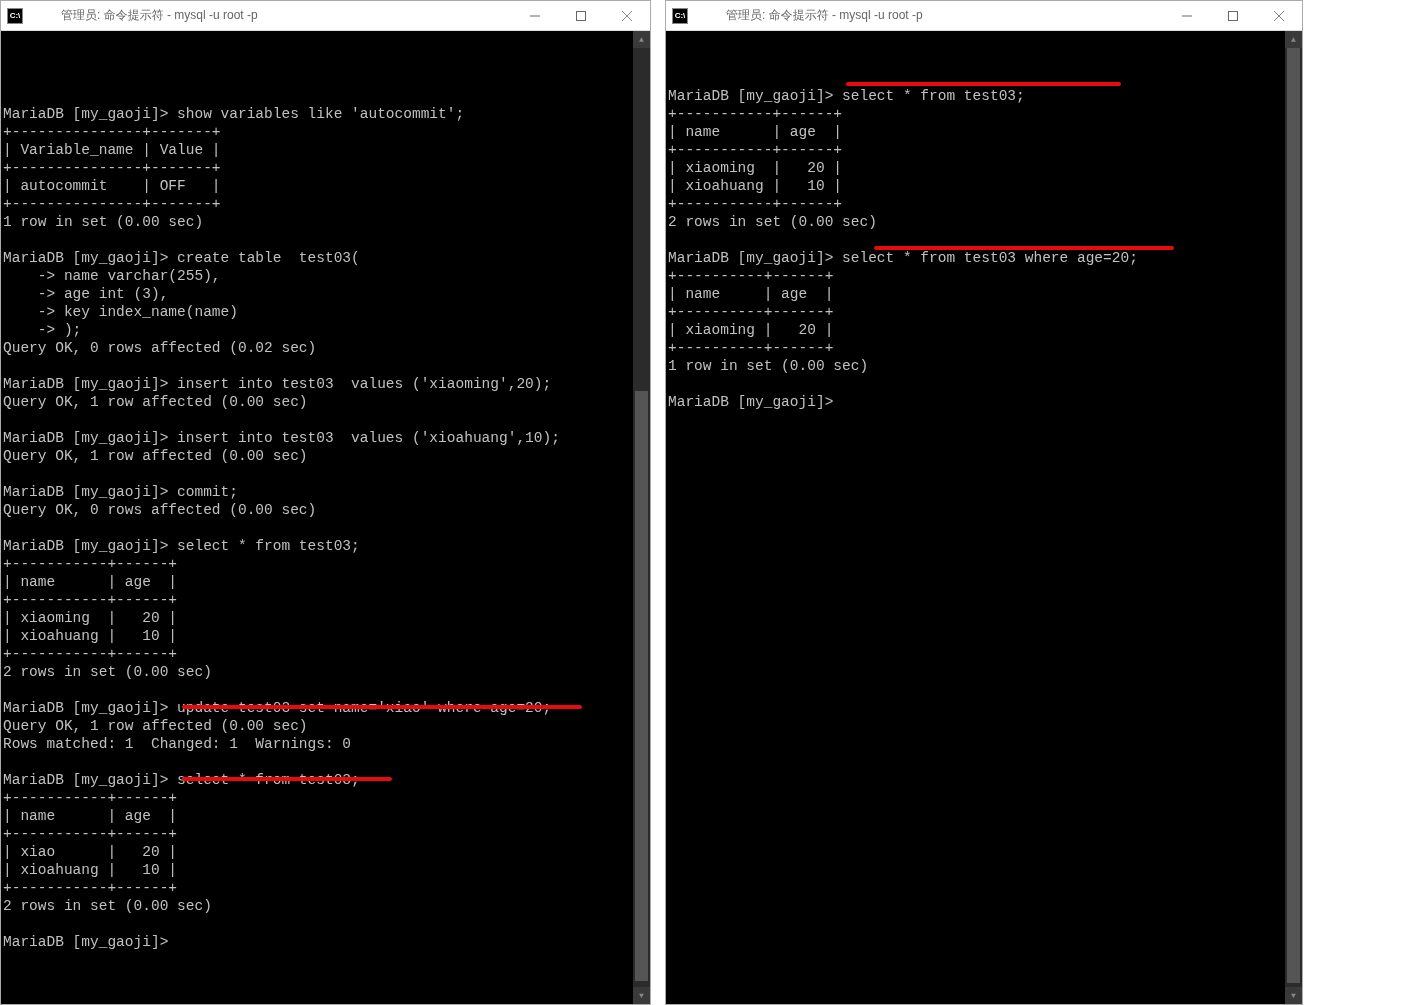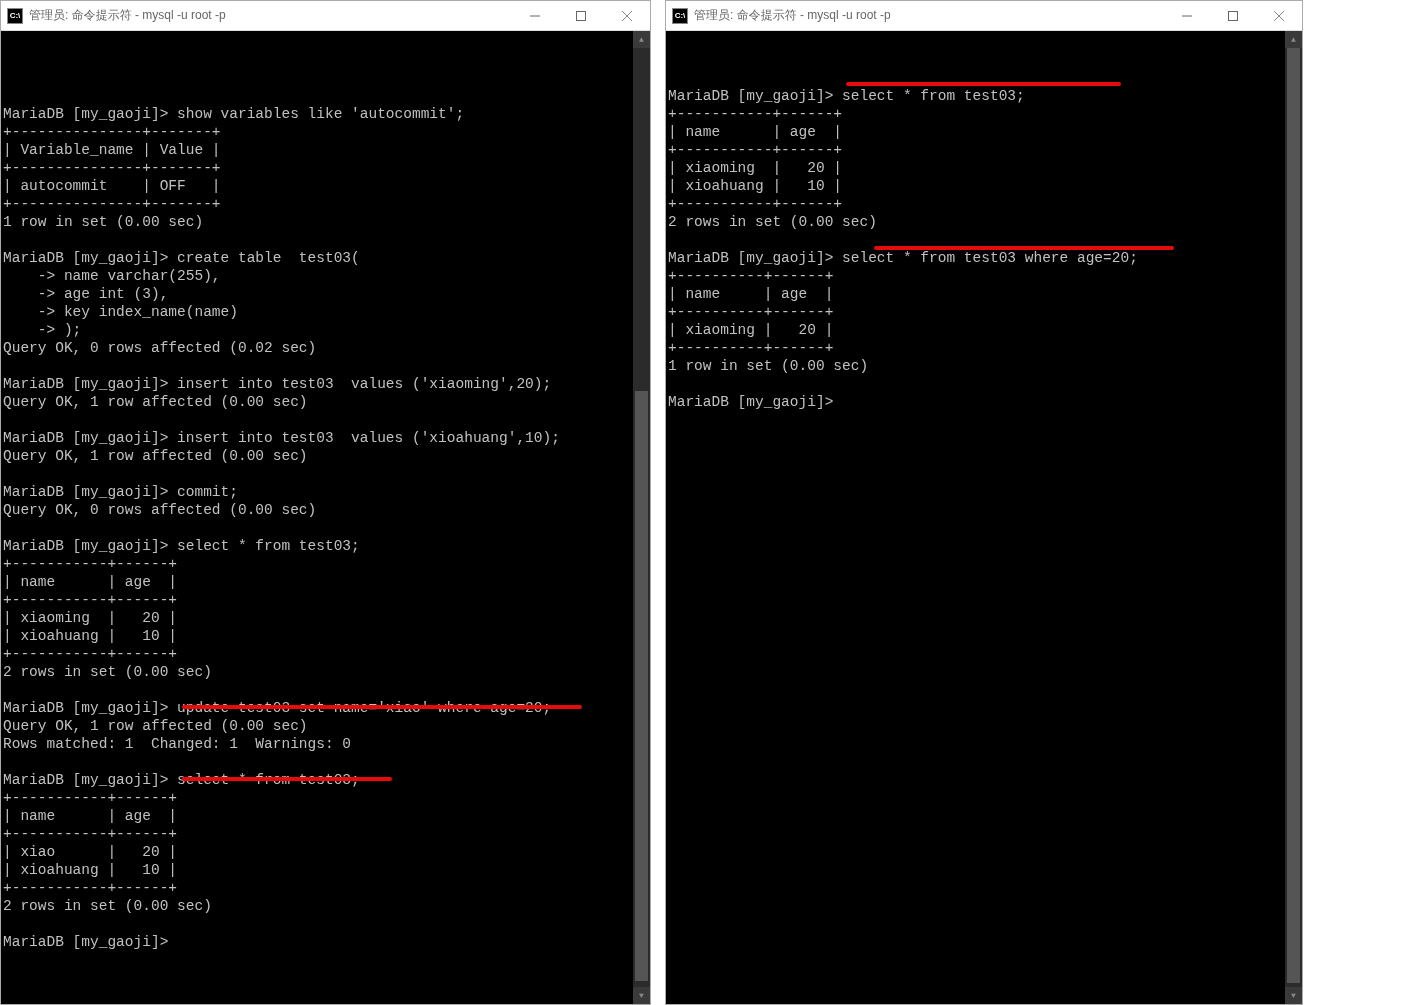--- a/index.html
+++ b/index.html
@@ -31,21 +31,21 @@
     width:16px; height:16px;
     background:#000;
     color:#fff;
     font-size:8px;
     font-weight:bold;
     display:flex; align-items:center; justify-content:center;
     margin-right:6px;
     border:1px solid #888;
     font-family:Arial,sans-serif;
   }
-  .titlebar .title { flex:1; white-space:nowrap; overflow:hidden; }
+  .titlebar .title { flex:1; white-space:nowrap; overflow:hidden;margin-left:32px; }
   .winbtns { display:flex; height:100%; }
   .winbtn {
     width:46px; height:100%;
     display:flex; align-items:center; justify-content:center;
     color:#555;
   }
   .winbtn svg { width:10px; height:10px; stroke:#666; stroke-width:1; fill:none; }
   .winbtn.close svg { stroke:#888; }
   .terminal {
     flex:1;

